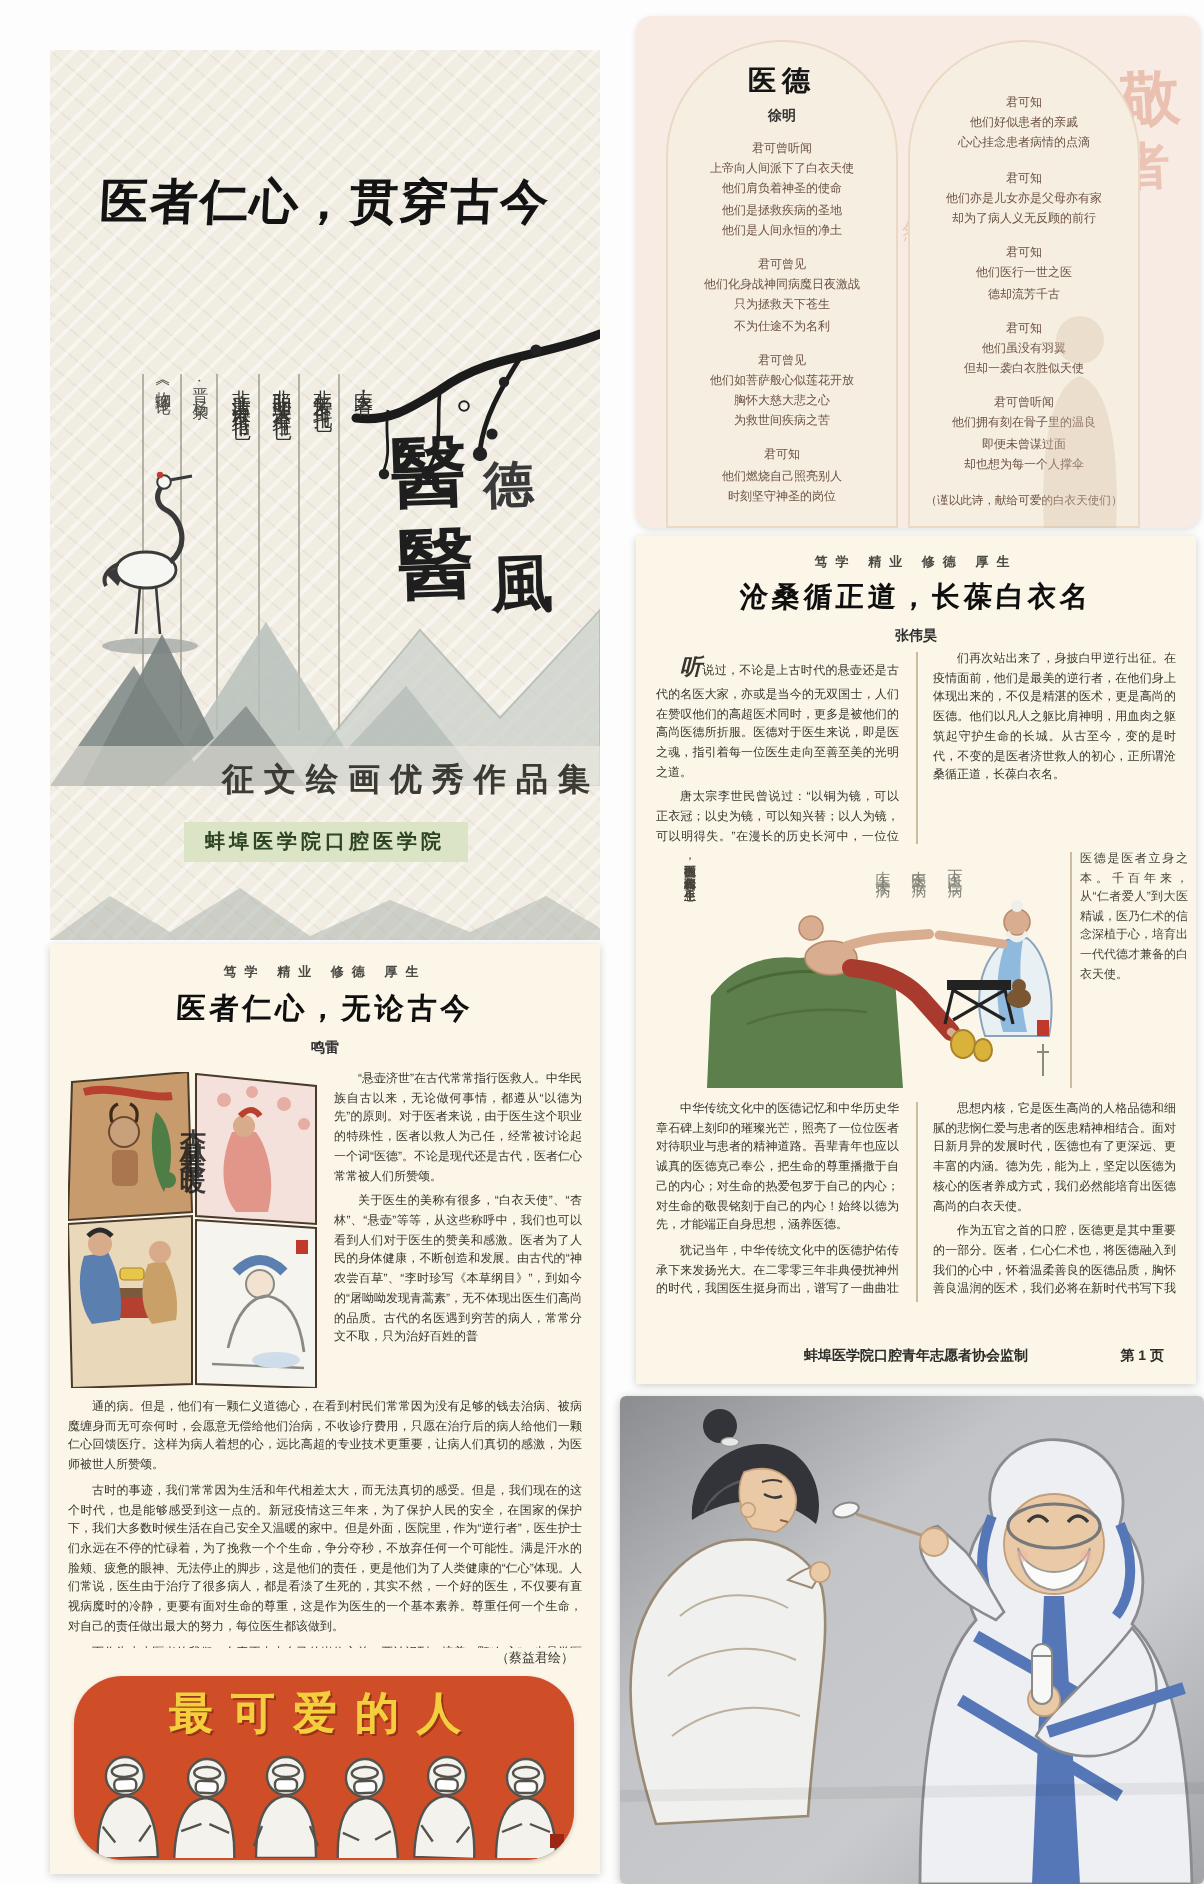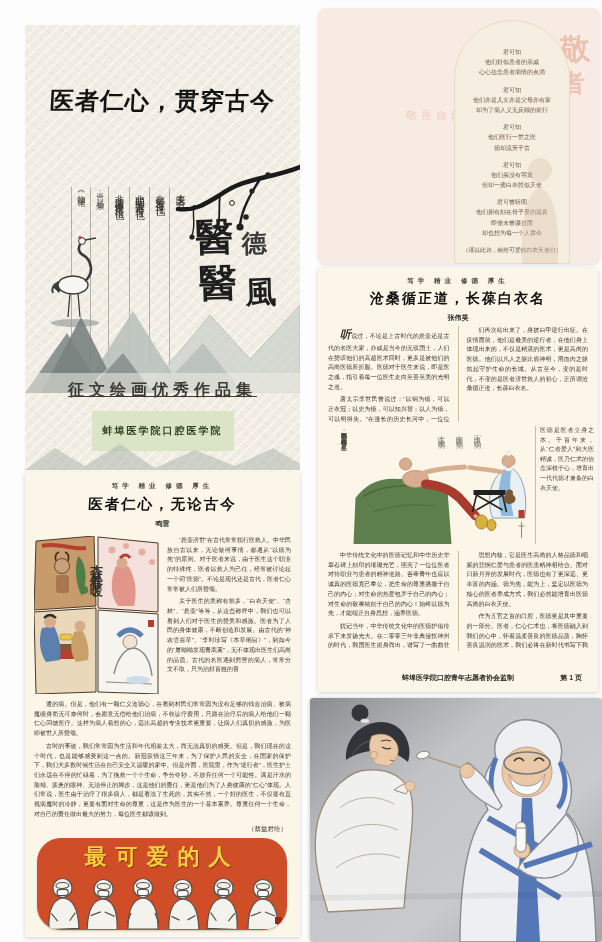--- a/index.html
+++ b/index.html
@@ -18,24 +18,24 @@
     font-size:9.5px;color:#34342f;letter-spacing:2px;}
   .quote span{display:block;border-left:1px solid rgba(130,125,110,.55);padding:0 4px;line-height:1.2;}
   .quote span.small{font-size:8px;color:#4c4c46;}
   .seal{left:172px;top:192px;width:105px;height:125px;transform:rotate(-2deg);
     font-family:"Liberation Serif","DejaVu Serif",serif;font-weight:900;color:#1e1e1e;}
   .seal span{position:absolute;line-height:1;}
   .seal .s1{left:0;top:0;font-size:38px;}
   .seal .s2{left:46px;top:14px;font-size:25px;color:#3a3a3a;}
   .seal .s3{left:2px;top:46px;font-size:38px;}
   .seal .s4{left:48px;top:60px;font-size:31px;}
-  .cover-subtitle{top:355px;left:0;width:100%;text-align:center;font-size:16px;font-weight:800;
-    letter-spacing:5px;color:#3b3b33;text-decoration:underline;}
+  .cover-subtitle{top:355px;left:0;width:100%;text-align:right;font-size:16px;font-weight:800;
+    letter-spacing:5px;color:#3b3b33;}
   .cover-badge{top:386px;left:50%;transform:translateX(-50%);background:#dbe5c6;color:#2f4522;
-    font-size:10px;font-weight:bold;padding:13px 11px;letter-spacing:2px;white-space:nowrap;}
+    font-size:10px;font-weight:bold;padding:3px 11px;letter-spacing:2px;white-space:nowrap;}
 
   
   .poem{left:318px;top:8px;width:282px;height:256px;background:#f8ebe3;border-radius:8px;
     box-shadow:0 1px 3px rgba(0,0,0,.12);overflow:hidden;}
   .arch{position:absolute;top:12px;width:116px;height:244px;background:#f6efe1;
     border:1px solid #ead9c4;border-radius:58px 58px 0 0;box-sizing:border-box;text-align:center;}
   .arch-l{left:15px;} .arch-r{left:136px;}
   .poem-title{margin-top:11px;font-size:14px;font-weight:900;font-family:"Liberation Serif",serif;letter-spacing:3px;color:#161616;}
   .poem-author{margin-top:3px;font-size:7px;font-weight:bold;color:#333;}
   .stanza{white-space:pre-line;font-size:6px;line-height:1.7;color:#6c5244;margin:0 2px 7px 2px;}
@@ -164,20 +164,40 @@
     <svg class="abs" style="left:0;bottom:0;" width="275" height="30" viewBox="0 0 275 30" preserveAspectRatio="none">
       <path d="M0,30 L30,8 L60,26 L95,4 L130,28 L170,10 L210,26 L248,8 L275,24 L275,30 Z" fill="#aeb6b0" opacity=".55"></path>
     </svg>
   </div>
 
   <div class="panel poem">
     <div class="wm wm1">致敬</div>
     <div class="wm wm2">逆行者</div>
     <div class="wm wm3">敬畏自然 守护</div>
 
+    <div class="arch arch-l">
+      <div class="poem-title">医德</div>
+      <div class="poem-author">徐明</div>
+      <p class="stanza">君可曾听闻
+上帝向人间派下了白衣天使
+他们肩负着神圣的使命
+他们是拯救疾病的圣地
+他们是人间永恒的净土</p>
+      <p class="stanza">君可曾见
+他们化身战神同病魔日夜激战
+只为拯救天下苍生
+不为仕途不为名利</p>
+      <p class="stanza">君可曾见
+他们如菩萨般心似莲花开放
+胸怀大慈大悲之心
+为救世间疾病之苦</p>
+      <p class="stanza">君可知
+他们燃烧自己照亮别人
+时刻坚守神圣的岗位</p>
+    </div>
 
     <div class="arch arch-r">
       <p class="stanza">君可知
 他们好似患者的亲戚
 心心挂念患者病情的点滴</p>
       <p class="stanza">君可知
 他们亦是儿女亦是父母亦有家
 却为了病人义无反顾的前行</p>
       <p class="stanza">君可知
 他们医行一世之医

